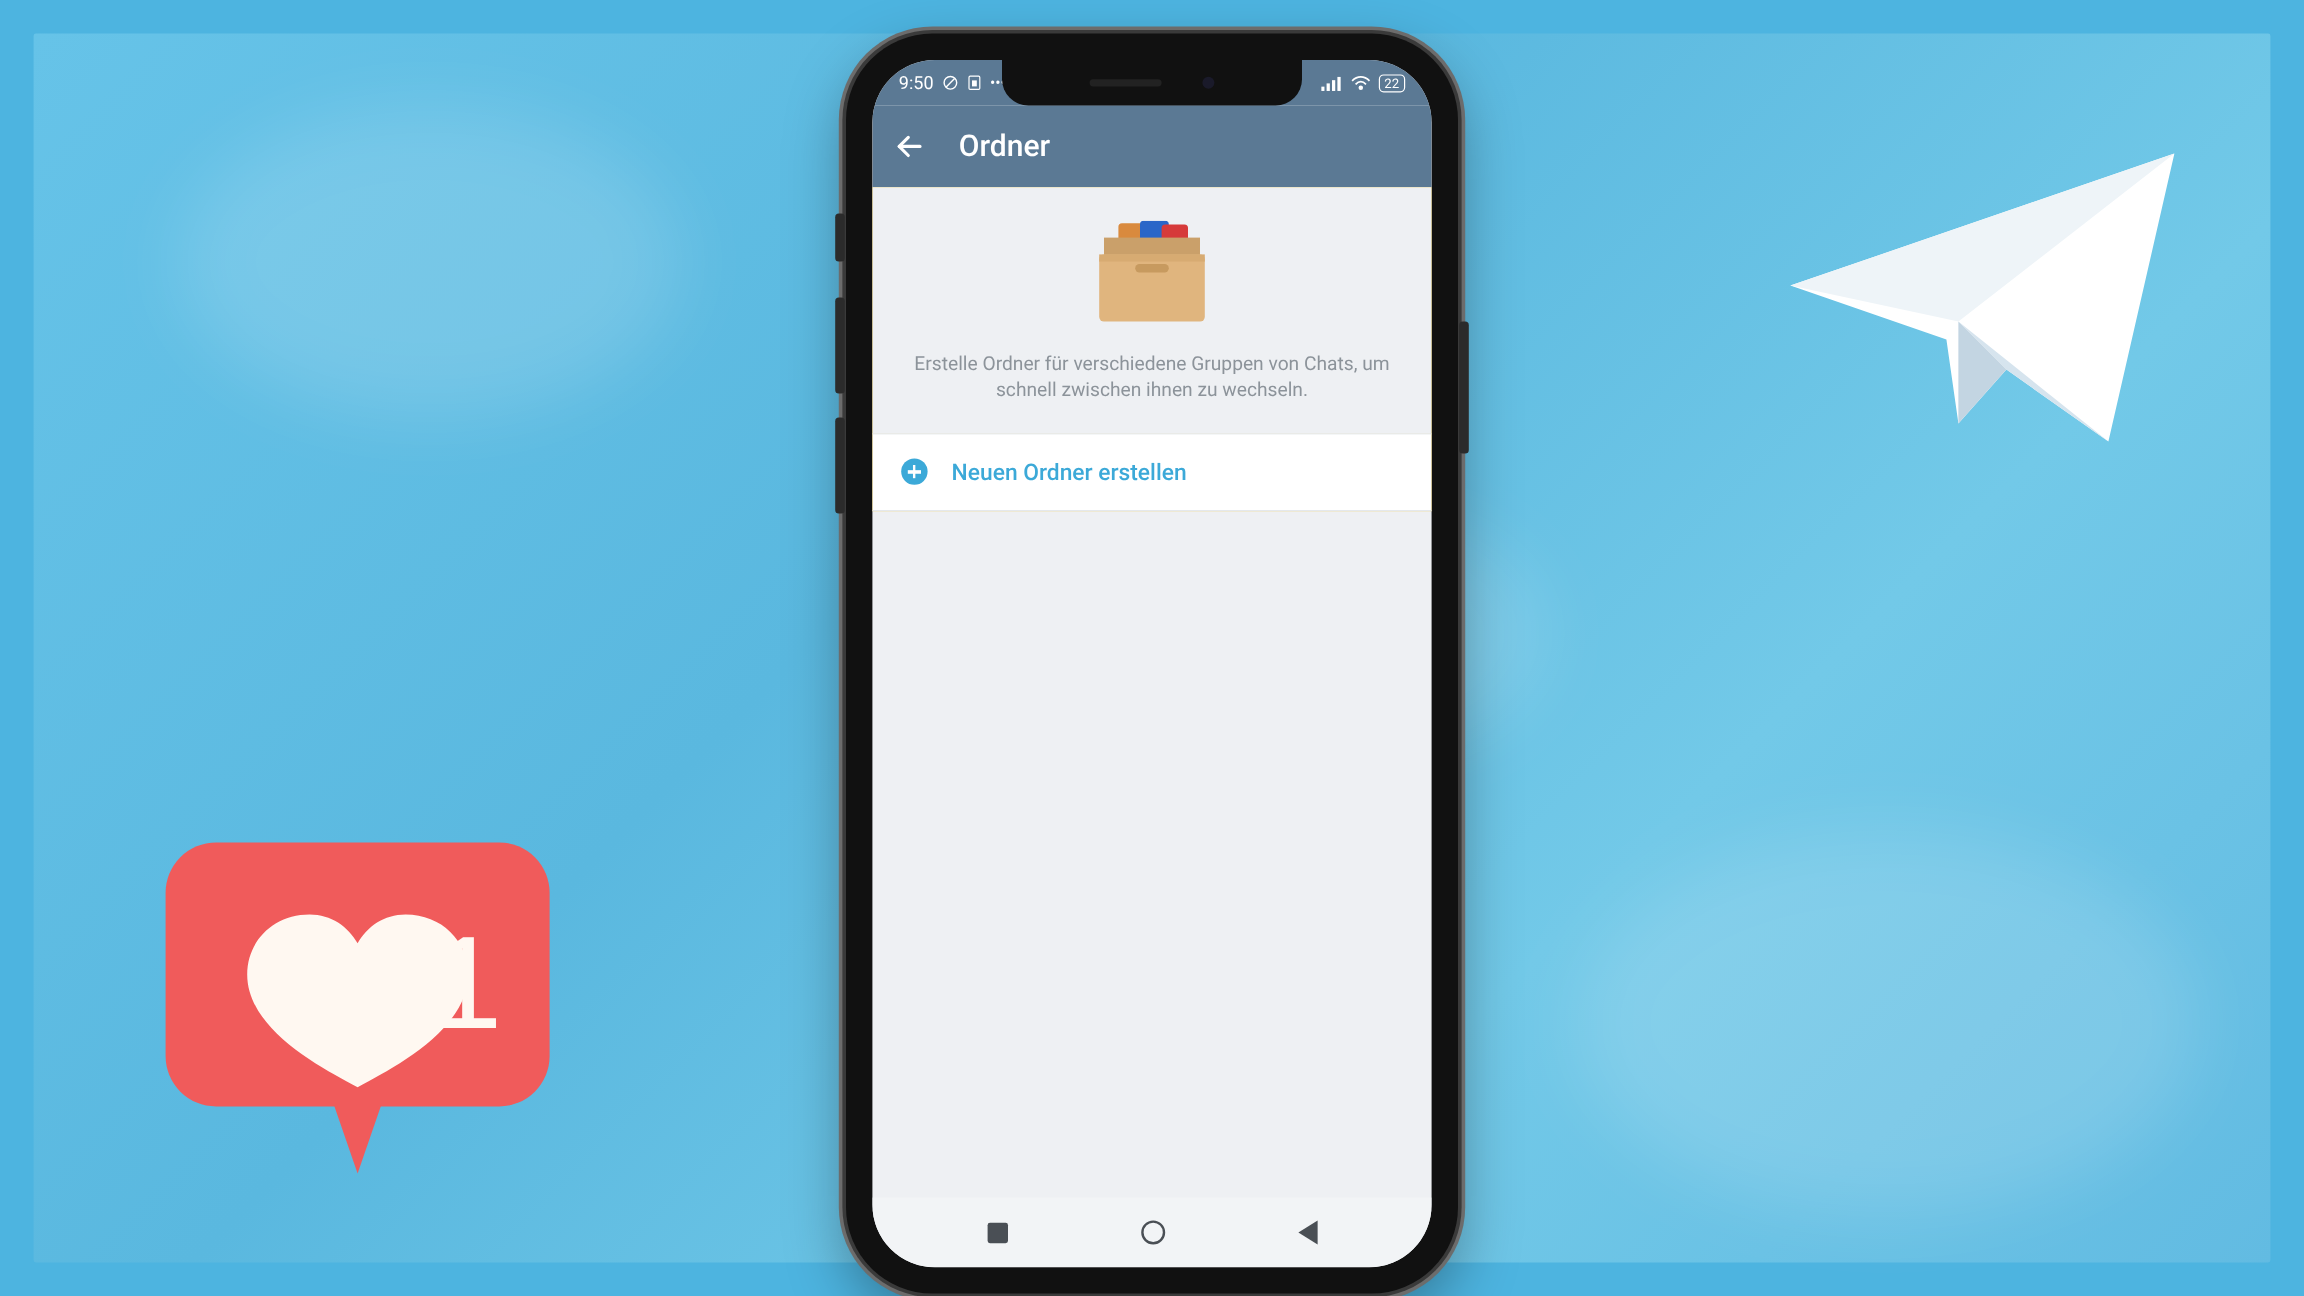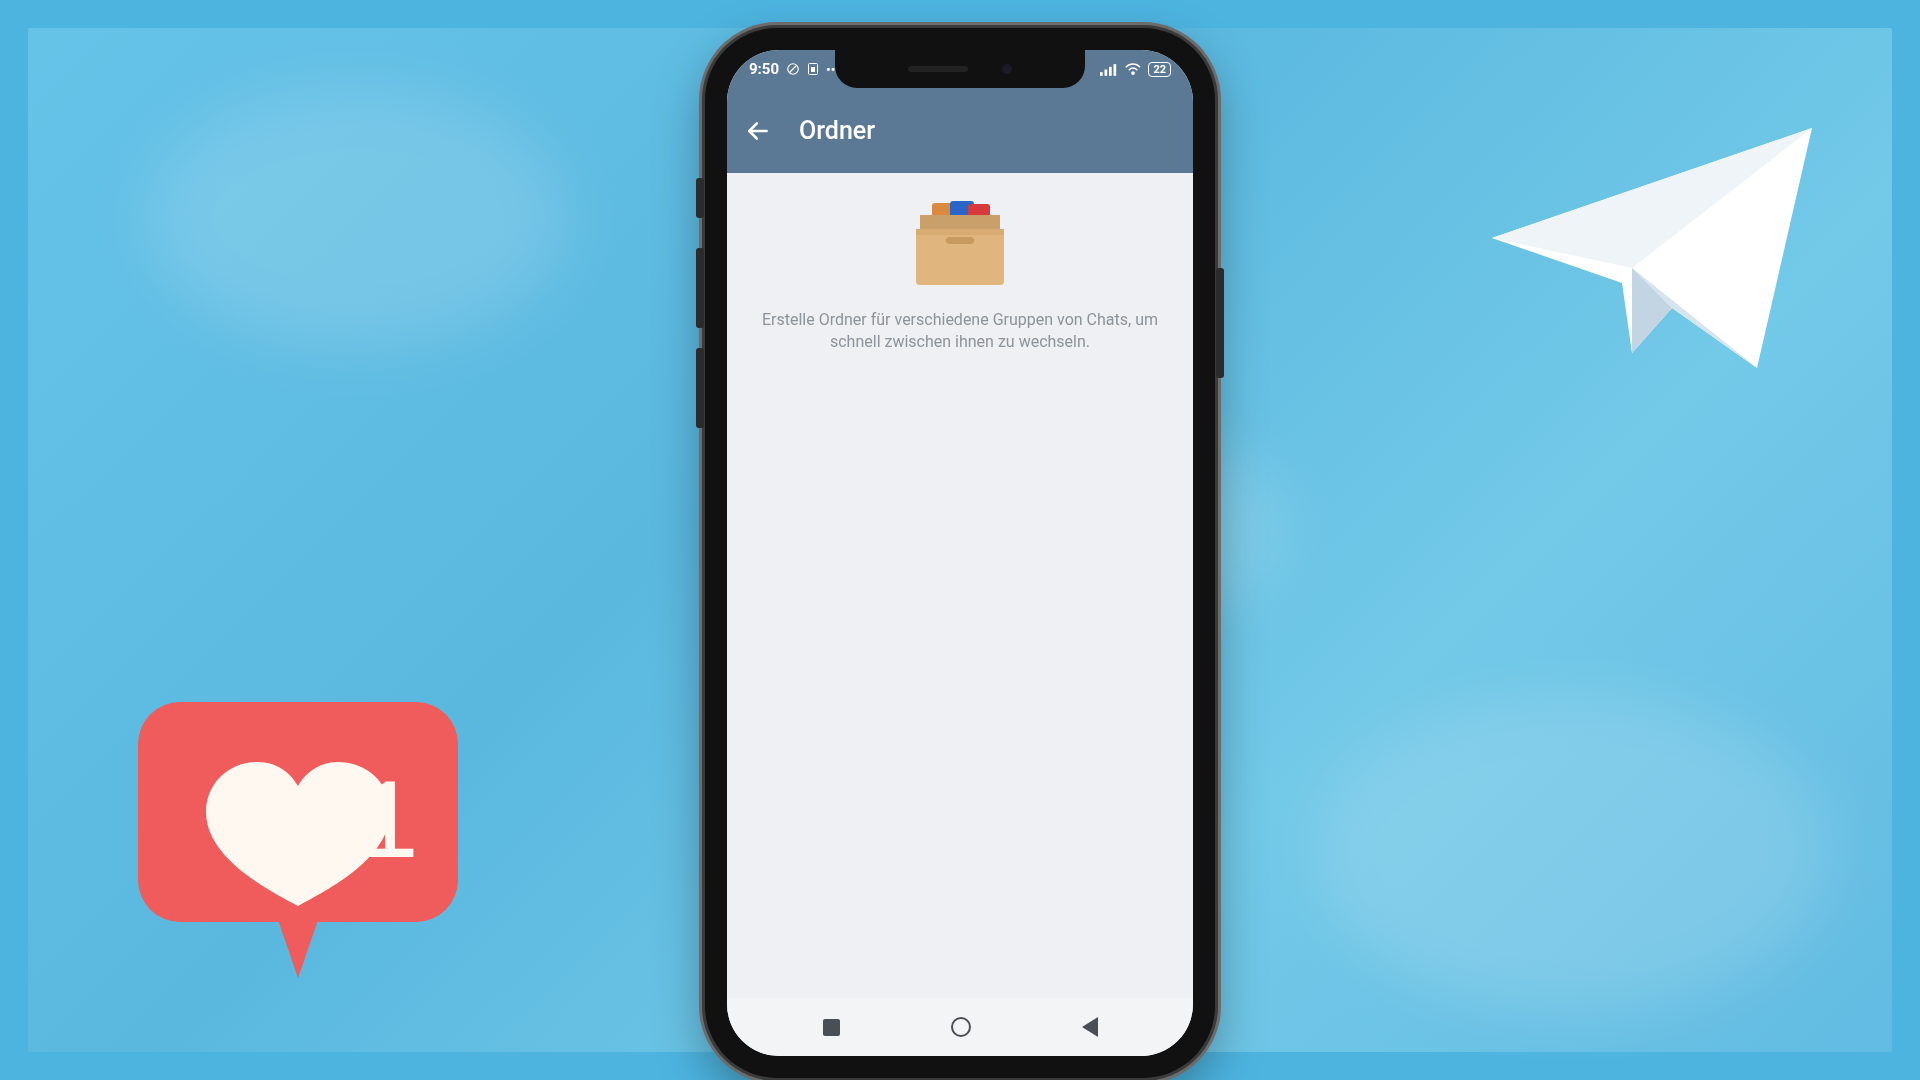--- a/index.html
+++ b/index.html
@@ -106,40 +106,40 @@
   .notch .cam { width: 10px; height: 10px; background: #1a1a2a; border-radius: 50%; }
 
   .status-bar {
     background: #5b7994;
     height: 38px;
     display: flex;
     align-items: center;
     justify-content: space-between;
     color: #fff;
     font-size: 15px;
-    font-weight: 700;
+    font-weight: 400;
     padding: 0 22px;
   }
   .status-left { display: flex; align-items: center; gap: 7px; }
   .status-right { display: flex; align-items: center; gap: 6px; }
   .status-icn { display: inline-flex; }
   .battery-box {
     display: inline-flex;
     align-items: center;
     border: 1.2px solid #fff;
     border-radius: 4px;
     padding: 0 4px;
     font-size: 11px;
     height: 15px;
     line-height: 13px;
   }
 
   .appbar {
     background: #5b7994;
-    height: 85px;
+    height: 68px;
     display: flex;
     align-items: center;
     padding: 0 18px;
     gap: 28px;
     color: #fff;
   }
   .appbar .back { cursor: pointer; display: flex; }
   .appbar .title { font-size: 25px; font-weight: 500; }
 
   .content { background: #eab308; }
@@ -308,20 +308,24 @@
 
                 <rect x="6" y="28" width="88" height="56" rx="4" fill="#e0b57e"></rect>
                 <rect x="6" y="28" width="88" height="6" fill="#d7ab72"></rect>
 
                 <rect x="36" y="36" width="28" height="7" rx="3.5" fill="#c79a5f"></rect>
               </svg>
             </div>
             <div class="desc">Erstelle Ordner für verschiedene Gruppen von Chats, um schnell zwischen ihnen zu wechseln.</div>
           </div>
 
+          <div class="row-btn">
+            <span class="plus-circle"></span>
+            <span>Neuen Ordner erstellen</span>
+          </div>
         </div>
 
         <div class="navbar">
           <span class="nav-sq"></span>
           <span class="nav-circle"></span>
           <span class="nav-tri"></span>
         </div>
       </div>
     </div>
   </div>

